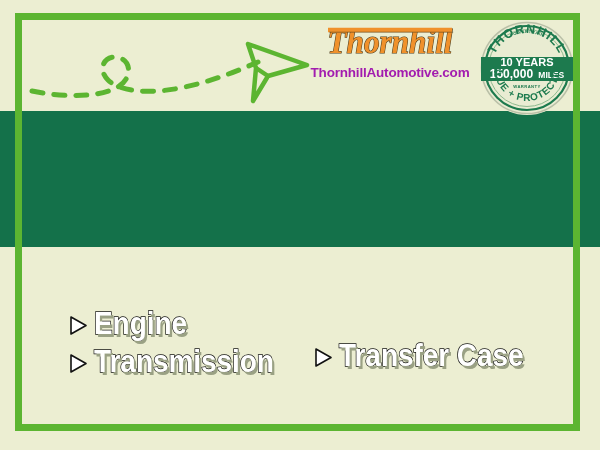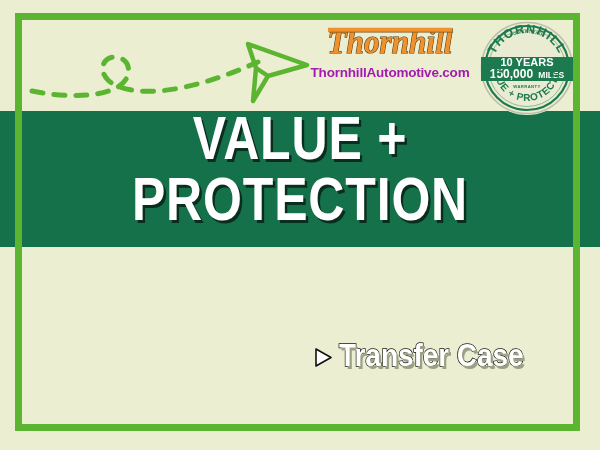--- a/index.html
+++ b/index.html
@@ -251,32 +251,44 @@
       </text>
 
       <text id="seal-small-bottom" x="48" y="68" text-anchor="middle" font-family="Liberation Sans, sans-serif" font-weight="bold" font-size="4.2" fill="#1d7a4e" letter-spacing="0.4">WARRANTY</text>
 
       <text font-family="Liberation Sans, sans-serif" font-weight="bold" font-size="10" fill="#1d7a4e" letter-spacing="0.6">
         <textPath id="seal-arc-bottom" href="#arcBot" startOffset="50%" text-anchor="middle">VALUE + PROTECTION</textPath>
       </text>
     </svg>
   </div>
 
-  <div id="headline">
-    <div class="headline-line" id="headline-1">VALUE +</div>
-    <div class="headline-line" id="headline-2">PROTECTION</div>
-  </div>
 
 
   <div id="coverage">
 
     <div class="cov-col" id="cov-left">
 
-
-
+      <div class="cov-item">
+        <span class="cov-bullet">
+          <svg width="21" height="23" viewBox="0 0 21 23">
+            <path d="M3 3 L 18 11.5 L 3 20 Z" fill="#ffffff" stroke="#111111" stroke-width="1.6" stroke-linejoin="round"></path>
+          </svg>
+        </span>
+        <span class="cov-label">Engine</span>
+      </div>
+
+
+      <div class="cov-item">
+        <span class="cov-bullet">
+          <svg width="21" height="23" viewBox="0 0 21 23">
+            <path d="M3 3 L 18 11.5 L 3 20 Z" fill="#ffffff" stroke="#111111" stroke-width="1.6" stroke-linejoin="round"></path>
+          </svg>
+        </span>
+        <span class="cov-label">Transmission</span>
+      </div>
 
     </div>
 
     <div class="cov-col" id="cov-right">
 
       <div class="cov-item">
         <span class="cov-bullet">
           <svg width="21" height="23" viewBox="0 0 21 23">
             <path d="M3 3 L 18 11.5 L 3 20 Z" fill="#ffffff" stroke="#111111" stroke-width="1.6" stroke-linejoin="round"></path>
           </svg>

